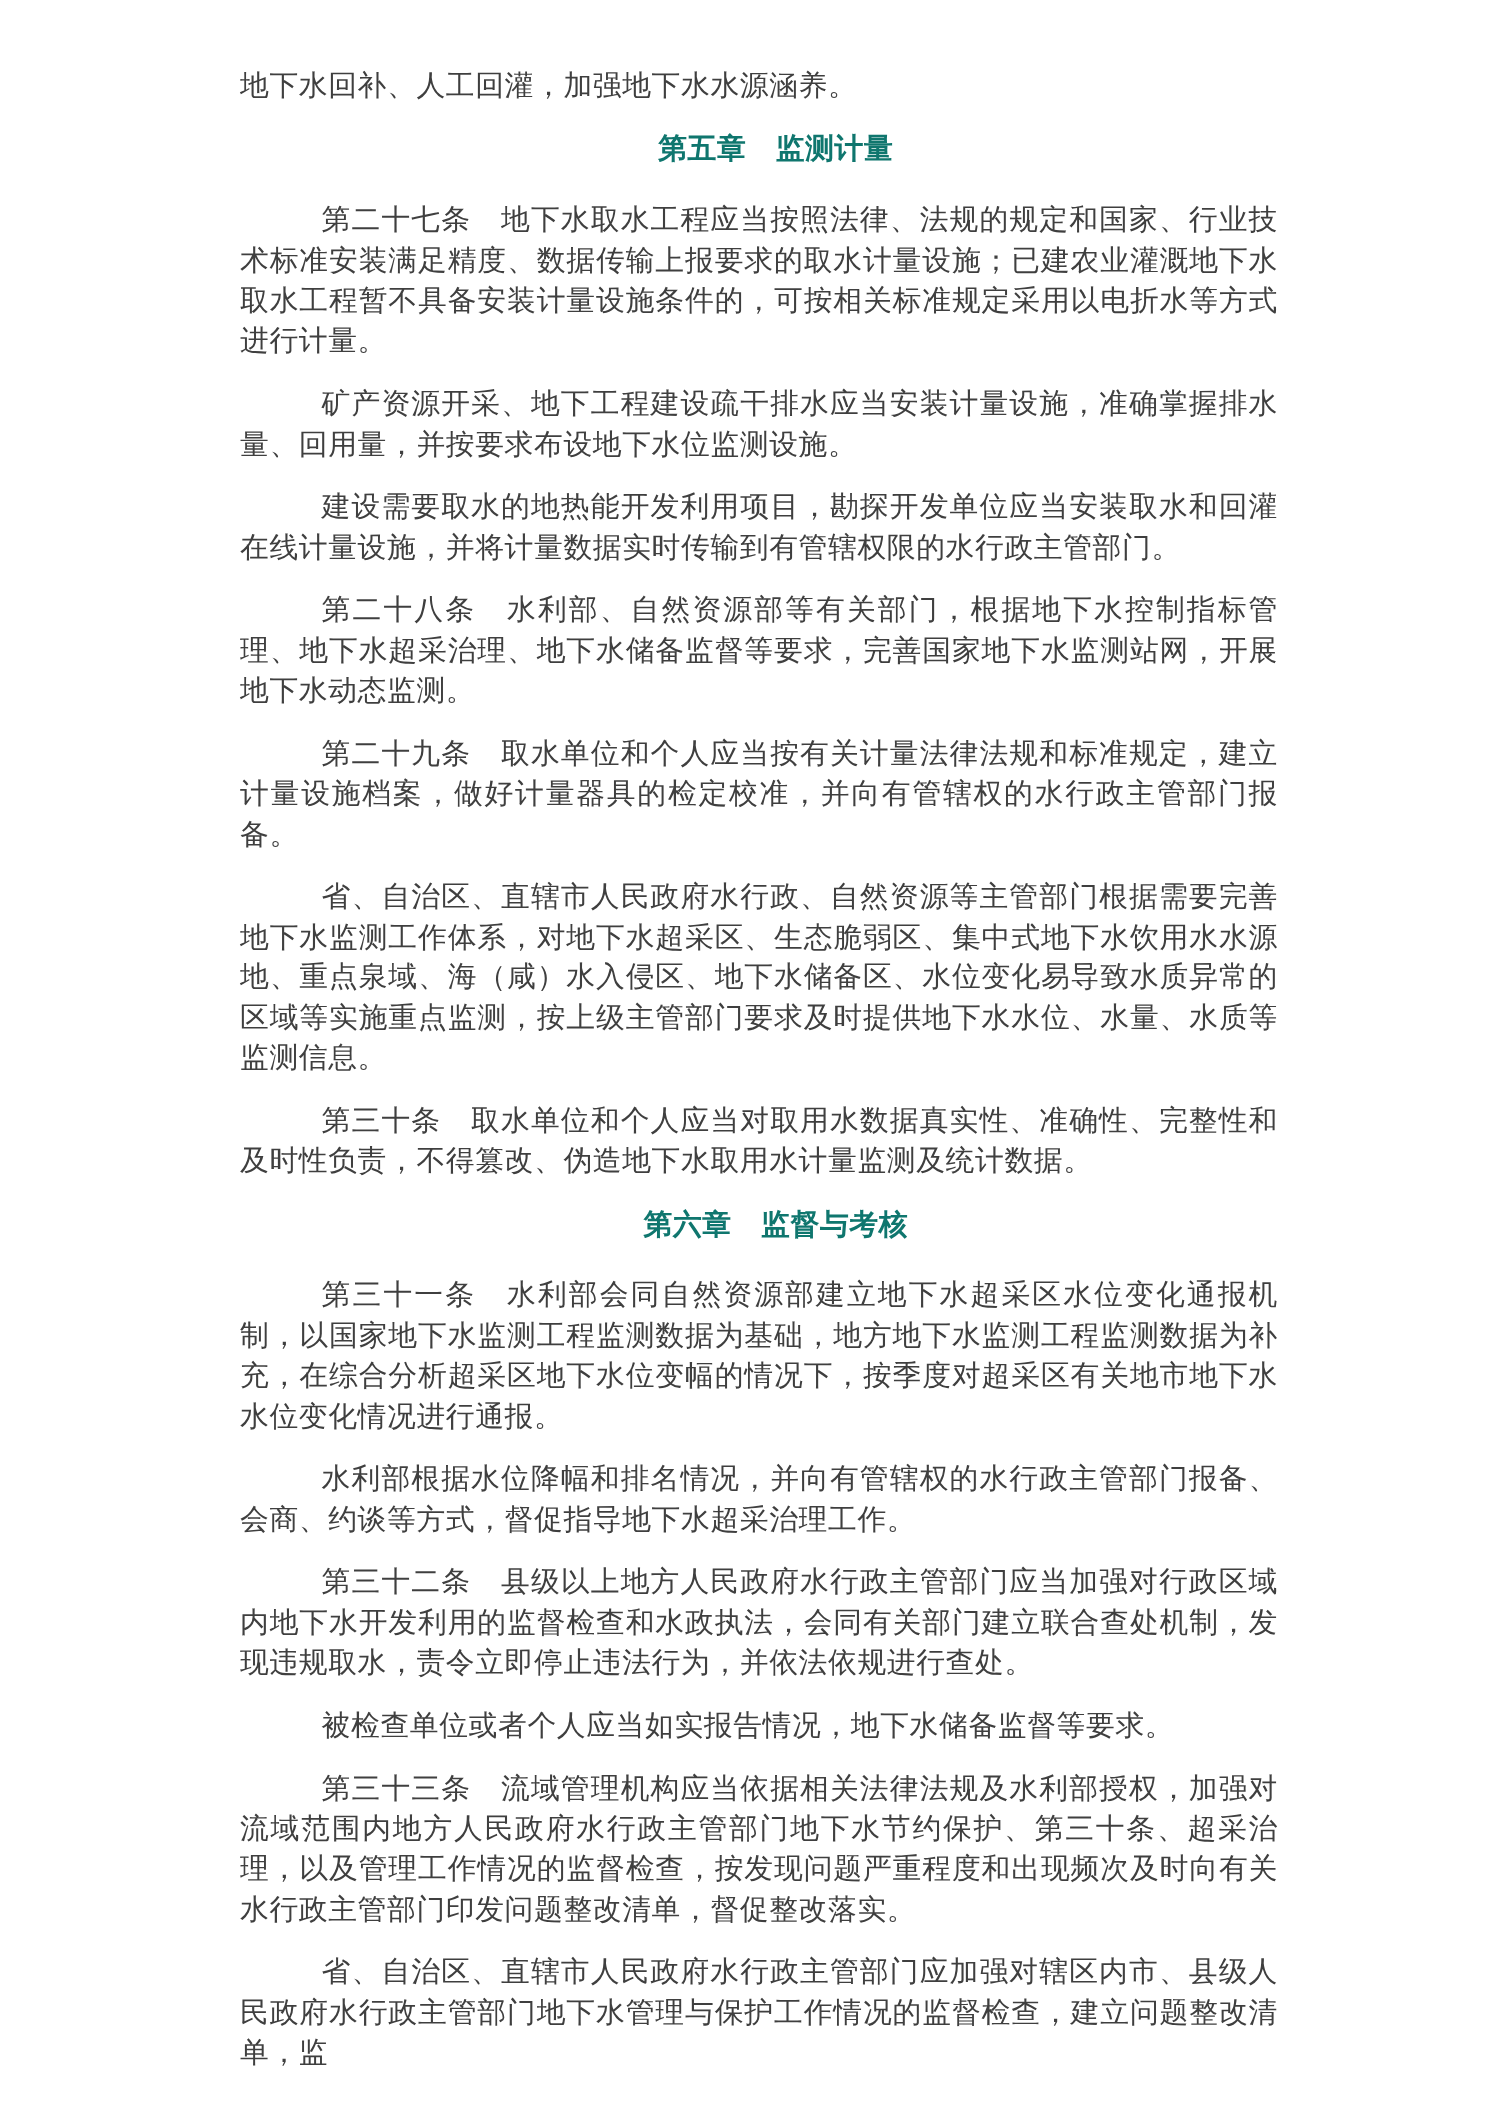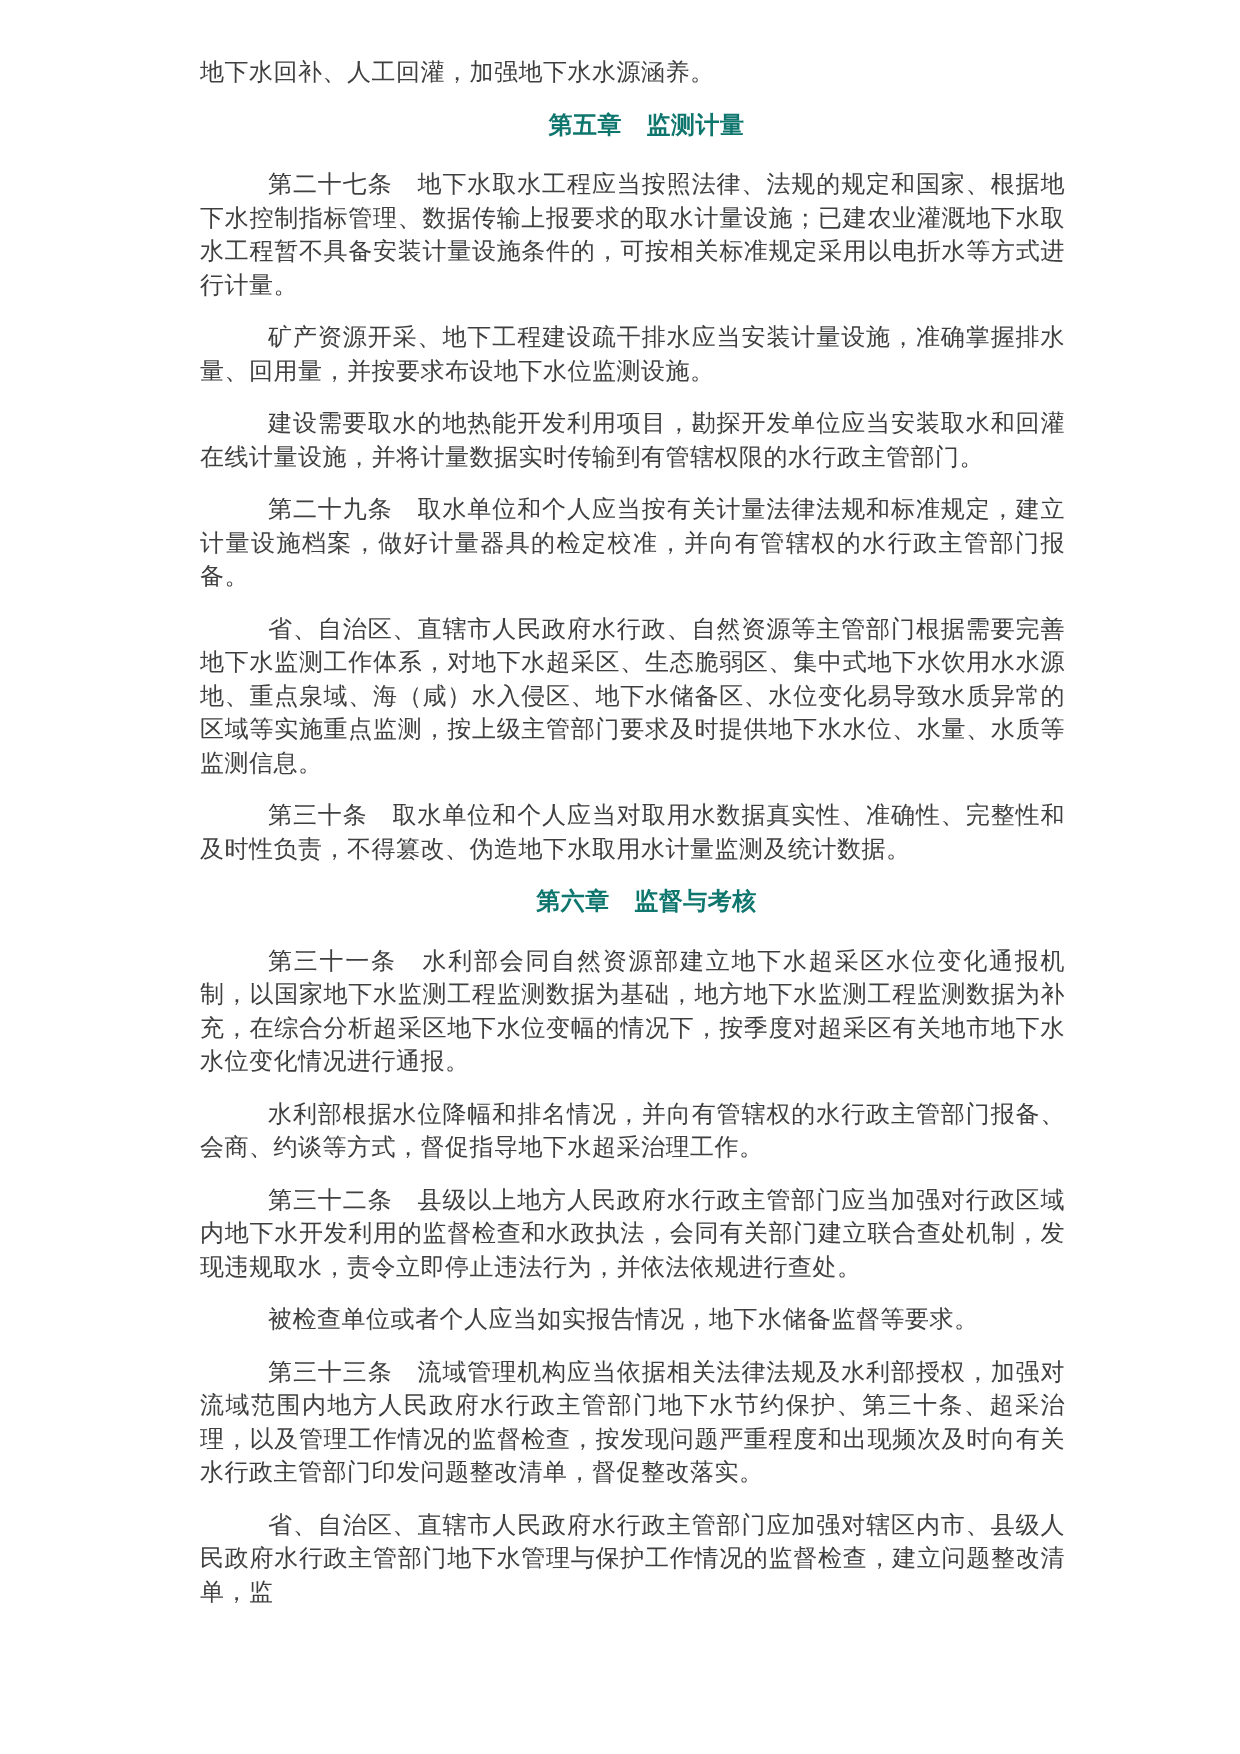--- a/index.html
+++ b/index.html
@@ -42,23 +42,24 @@
     font-weight: bold;
     color: #0f766e;
   }
 </style>
 </head>
 <body>
 
 <div class="page">
   <p class="para continuation">地下水回补、人工回灌，加强地下水水源涵养。</p>
   <p class="chapter-heading">第五章　监测计量</p>
-  <p class="para">第二十七条　地下水取水工程应当按照法律、法规的规定和国家、根据地下水控制指标管理、数据传输上报要求的取水计量设施；已建农业灌溉地下水取水工程暂不具备安装计量设施条件的，可按相关标准规定采用以电折水等方式进行计量。</p>
+  <p class="para">第二十七条　地下水取水工程应当按照法律、法规的规定和国家、行业技术标准安装满足精度、数据传输上报要求的取水计量设施；已建农业灌溉地下水取水工程暂不具备安装计量设施条件的，可按相关标准规定采用以电折水等方式进行计量。</p>
   <p class="para">矿产资源开采、地下工程建设疏干排水应当安装计量设施，准确掌握排水量、回用量，并按要求布设地下水位监测设施。</p>
   <p class="para">建设需要取水的地热能开发利用项目，勘探开发单位应当安装取水和回灌在线计量设施，并将计量数据实时传输到有管辖权限的水行政主管部门。</p>
+  <p class="para">第二十八条　水利部、自然资源部等有关部门，根据地下水控制指标管理、地下水超采治理、地下水储备监督等要求，完善国家地下水监测站网，开展地下水动态监测。</p>
   <p class="para">第二十九条　取水单位和个人应当按有关计量法律法规和标准规定，建立计量设施档案，做好计量器具的检定校准，并向有管辖权的水行政主管部门报备。</p>
   <p class="para">省、自治区、直辖市人民政府水行政、自然资源等主管部门根据需要完善地下水监测工作体系，对地下水超采区、生态脆弱区、集中式地下水饮用水水源地、重点泉域、海（咸）水入侵区、地下水储备区、水位变化易导致水质异常的区域等实施重点监测，按上级主管部门要求及时提供地下水水位、水量、水质等监测信息。</p>
   <p class="para">第三十条　取水单位和个人应当对取用水数据真实性、准确性、完整性和及时性负责，不得篡改、伪造地下水取用水计量监测及统计数据。</p>
   <p class="chapter-heading">第六章　监督与考核</p>
   <p class="para">第三十一条　水利部会同自然资源部建立地下水超采区水位变化通报机制，以国家地下水监测工程监测数据为基础，地方地下水监测工程监测数据为补充，在综合分析超采区地下水位变幅的情况下，按季度对超采区有关地市地下水水位变化情况进行通报。</p>
   <p class="para">水利部根据水位降幅和排名情况，并向有管辖权的水行政主管部门报备、会商、约谈等方式，督促指导地下水超采治理工作。</p>
   <p class="para">第三十二条　县级以上地方人民政府水行政主管部门应当加强对行政区域内地下水开发利用的监督检查和水政执法，会同有关部门建立联合查处机制，发现违规取水，责令立即停止违法行为，并依法依规进行查处。</p>
   <p class="para">被检查单位或者个人应当如实报告情况，地下水储备监督等要求。</p>
   <p class="para">第三十三条　流域管理机构应当依据相关法律法规及水利部授权，加强对流域范围内地方人民政府水行政主管部门地下水节约保护、第三十条、超采治理，以及管理工作情况的监督检查，按发现问题严重程度和出现频次及时向有关水行政主管部门印发问题整改清单，督促整改落实。</p>
   <p class="para">省、自治区、直辖市人民政府水行政主管部门应加强对辖区内市、县级人民政府水行政主管部门地下水管理与保护工作情况的监督检查，建立问题整改清单，监</p>

